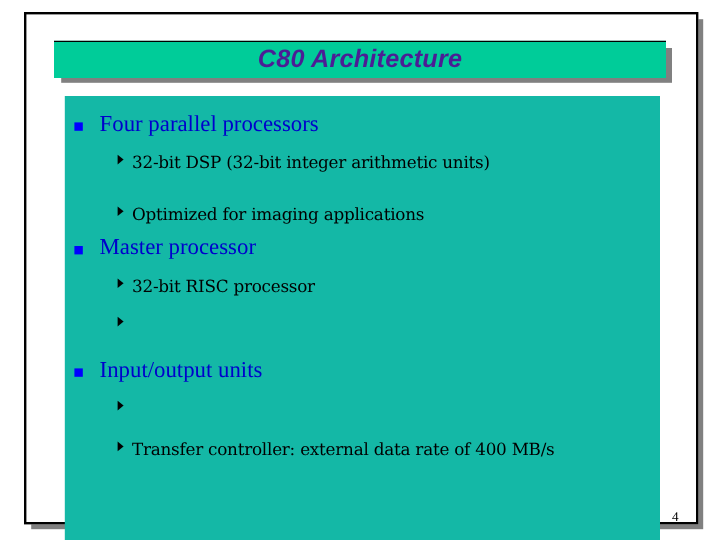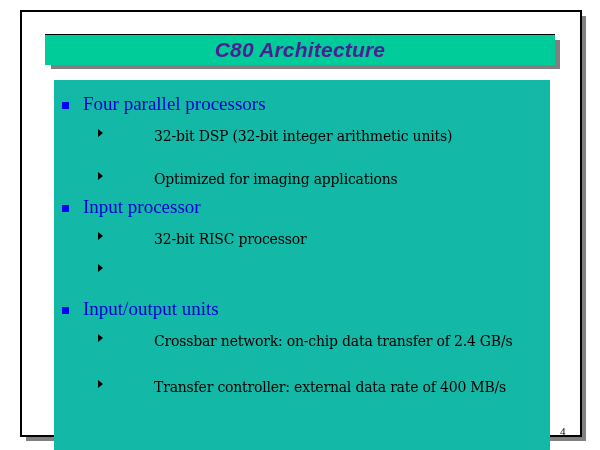--- a/index.html
+++ b/index.html
@@ -108,21 +108,20 @@
       border-left: 5px solid #000000;
       margin-right: 7px;
       margin-top: -6px;
     }
     .sub-text {
       font-family: "DejaVu Serif", "Liberation Serif", serif;
       font-size: 14px;
       color: #000000;
       white-space: nowrap;
       letter-spacing: -0.2px;
-      margin-left: 44px;
     }
     .page-number {
       position: absolute;
       left: 560px;
       top: 425px;
       font-family: "Liberation Serif", "DejaVu Serif", serif;
       font-size: 11px;
       color: #000000;
     }
   </style>
@@ -150,41 +149,40 @@
     </div>
     <div class="sub" style="top:89px;">
       <span class="tri-bullet"></span>
       <span class="sub-text">Optimized for imaging applications</span>
     </div>
   </div>
 
   <div class="section" style="top:103px;">
     <div class="heading" style="top:11px;">
       <span class="square-bullet"></span>
-      <span class="heading-text">Input processor</span>
+      <span class="heading-text">Master processor</span>
     </div>
     <div class="sub" style="top:46px;">
       <span class="tri-bullet"></span>
       <span class="sub-text">32-bit RISC processor</span>
     </div>
     <div class="sub" style="top:78px;">
       <span class="tri-bullet"></span>
     </div>
   </div>
 
   <div class="section" style="top:205px;">
     <div class="heading" style="top:11px;">
       <span class="square-bullet"></span>
       <span class="heading-text">Input/output units</span>
     </div>
     <div class="sub" style="top:46px;">
       <span class="tri-bullet"></span>
-      <span class="sub-text">Crossbar network: on-chip data transfer of 2.4 GB/s</span>
     </div>
-    <div class="sub" style="top:92px;justify-content:center;">
+    <div class="sub" style="top:80px;justify-content:center;">
       <span class="tri-bullet"></span>
       <span class="sub-text">Transfer controller: external data rate of 400 MB/s</span>
     </div>
   </div>
 
 </div>
 
 <span class="page-number">4</span>
 
 </body></html>

